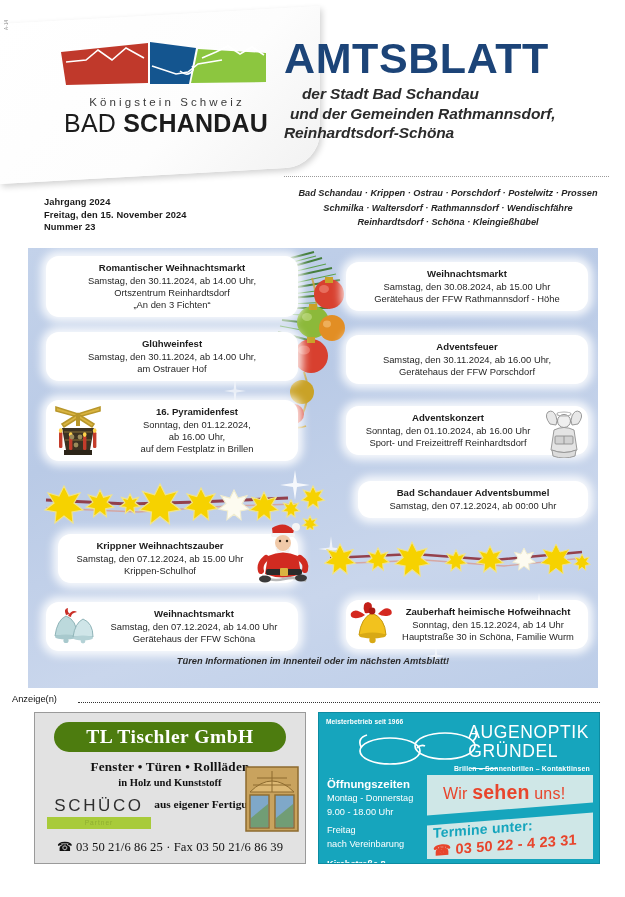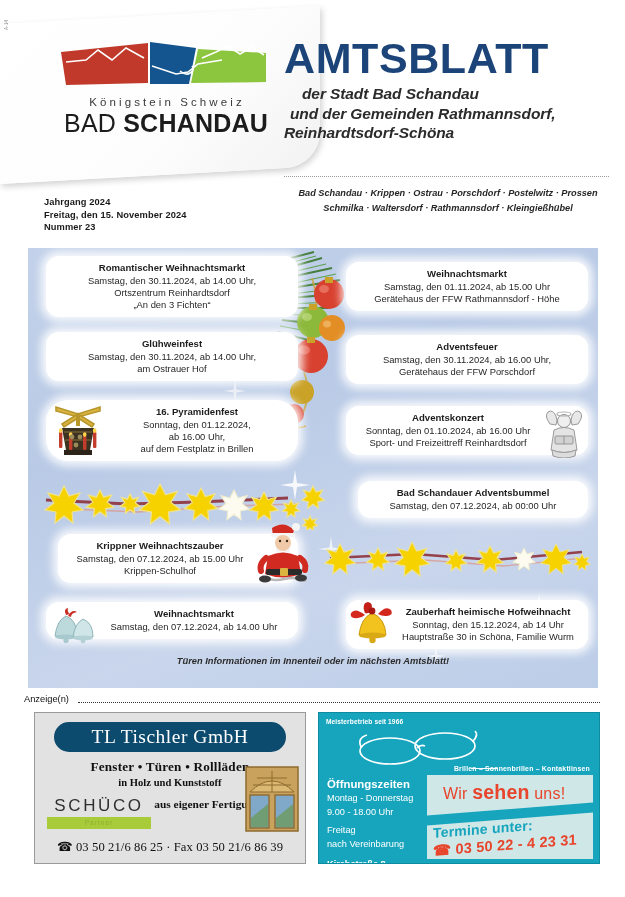--- a/index.html
+++ b/index.html
@@ -96,37 +96,37 @@
     position:absolute; left:0; bottom:22px; width:570px; text-align:center;
     font-size:9.3px; font-style:italic; font-weight:bold; color:#2c2c2c;
   }
 
   
   .deco { position:absolute; }
   .deco svg { display:block; }
 
   
   .anzeige {
-    position:absolute; left:24px; top:694px; font-size:9.3px;
+    position:absolute; left:12px; top:694px; font-size:9.3px;
     color:#111; font-weight:normal;
   }
   .anzeige-dots {
     position:absolute; left:78px; top:702px; width:522px;
     border-top:1.3px dotted #333;
   }
 
   .ad1 {
     position:absolute; left:34px; top:712px; width:272px; height:152px;
     background:#e2e2e2; border:1px solid #9a9a9a;
     text-align:center; overflow:hidden;
   }
   .ad1 .pill {
-    margin:9px auto 0; width:232px; height:30px; background:#0c4a6e;
+    margin:9px auto 0; width:232px; height:30px; background:#4d7c0f;
     border-radius:16px; color:#fff; font-family:"Liberation Serif", serif;
-    font-weight:normal; font-size:19.5px; line-height:30px; letter-spacing:0.5px;
+    font-weight:bold; font-size:19.5px; line-height:30px; letter-spacing:0.5px;
   }
   .ad1 .l2 {
     font-family:"Liberation Serif", serif; font-weight:bold; font-size:13.2px;
     color:#111; margin-top:7px; letter-spacing:0.2px;
   }
   .ad1 .l3 {
     font-family:"Liberation Serif", serif; font-weight:bold; font-size:10.6px;
     color:#111; margin-top:2px;
   }
   .ad1 .midrow { position:relative; height:44px; margin-top:4px; }
@@ -245,21 +245,22 @@
       <h1>AMTSBLATT</h1>
       <div class="sub">
         <div class="l1">der Stadt Bad Schandau</div>
         <div class="l2">und der Gemeinden Rathmannsdorf,</div>
         <div>Reinhardtsdorf-Schöna</div>
       </div>
     </div>
     <div class="dotline"></div>
     <div class="villages">
       <div>Bad Schandau · Krippen · Ostrau · Porschdorf · Postelwitz · Prossen</div>
-      <div>Schmilka · Waltersdorf · Rathmannsdorf · Kleingießhübel</div>
+      <div>Schmilka · Waltersdorf · Rathmannsdorf · Wendischfähre</div>
+      <div>Reinhardtsdorf · Schöna · Kleingießhübel</div>
     </div>
   </div>
 
   <div class="events">
 
     <svg class="sparkle" style="left:18px;top:20px;" width="24" height="24">
         <path d="M12,0 L13.6,10.4 L24,12 L13.6,13.6 L12,24 L10.4,13.6 L0,12 L10.4,10.4 Z" fill="#ffffff" opacity="0.75"></path>
       </svg>
     <svg class="sparkle" style="left:252px;top:222px;" width="30" height="30">
         <path d="M15,0 L17,13 L30,15 L17,17 L15,30 L13,17 L0,15 L13,13 Z" fill="#ffffff" opacity="0.85"></path>
@@ -373,37 +374,37 @@
 
     <div class="evbox" style="left:18px;top:8px;width:252px;">
       <div class="t">Romantischer Weihnachtsmarkt</div>
       <div class="d">Samstag, den 30.11.2024, ab 14.00 Uhr,</div>
       <div class="d">Ortszentrum Reinhardtsdorf</div>
       <div class="d">„An den 3 Fichten“</div>
     </div>
 
     <div class="evbox" style="left:318px;top:14px;width:242px;">
       <div class="t">Weihnachtsmarkt</div>
-      <div class="d">Samstag, den 01.11.2024, ab 15.00 Uhr</div>
+      <div class="d">Samstag, den 30.08.2024, ab 15.00 Uhr</div>
       <div class="d">Gerätehaus der FFW Rathmannsdorf - Höhe</div>
     </div>
 
     <div class="evbox" style="left:18px;top:84px;width:252px;">
       <div class="t">Glühweinfest</div>
       <div class="d">Samstag, den 30.11.2024, ab 14.00 Uhr,</div>
       <div class="d">am Ostrauer Hof</div>
     </div>
 
     <div class="evbox" style="left:318px;top:87px;width:242px;">
       <div class="t">Adventsfeuer</div>
       <div class="d">Samstag, den 30.11.2024, ab 16.00 Uhr,</div>
       <div class="d">Gerätehaus der FFW Porschdorf</div>
     </div>
 
-    <div class="evbox" style="left:18px;top:152px;width:252px;padding-left:58px;border-radius:22px;">
+    <div class="evbox" style="left:18px;top:152px;width:252px;padding-left:58px;">
       <div class="deco" style="left:4px;top:2px;">
         <svg width="56" height="58" viewBox="0 0 56 58">
           <g stroke="#b8962a" stroke-width="1.6" fill="#d9b441">
             <path d="M28,12 L6,5 L6,9 L28,15 Z"></path>
               <path d="M28,12 L50,5 L50,9 L28,15 Z"></path>
             <path d="M28,12 L12,22 L14,25 L28,16 Z"></path>
               <path d="M28,12 L44,22 L42,25 L28,16 Z"></path>
           </g>
           <rect x="26" y="14" width="4" height="10" fill="#b8962a"></rect>
           <path d="M12,26 L44,26 L40,48 L16,48 Z" fill="#3c3222"></path>
@@ -491,20 +492,21 @@
           <circle cx="14" cy="32.5" r="2.6" fill="#a8c9cd"></circle>
           <path d="M31,11 q-8,4 -10,18 l20,0 q0,-14 -10,-18 Z" fill="#cfe5e8" stroke="#8fb4b8" stroke-width="1"></path>
           <ellipse cx="31" cy="30" rx="10" ry="2.4" fill="#b4d2d6"></ellipse>
           <circle cx="31" cy="33" r="2.4" fill="#b4d2d6"></circle>
           <path d="M16,8 q4,-7 9,-4 q-6,1 -6,5 Z" fill="#c92f27"></path>
           <path d="M14,7 q-3,-6 2,-7 q-1,4 2,6 Z" fill="#c92f27"></path>
         </svg>
       </div>
       <div class="t">Weihnachtsmarkt</div>
       <div class="d">Samstag, den 07.12.2024, ab 14.00 Uhr</div>
+      <div class="d">Gerätehaus der FFW Schöna</div>
     </div>
 
     <div class="evbox" style="left:318px;top:352px;width:242px;padding-left:50px;">
       <div class="deco" style="left:2px;top:2px;">
         <svg width="50" height="44" viewBox="0 0 50 44">
           <path d="M24,11 q-11,5 -13,22 l27,0 q-1,-17 -14,-22 Z" fill="#f2c21e" stroke="#c79a12" stroke-width="1"></path>
           <ellipse cx="24.5" cy="33.5" rx="13.5" ry="3" fill="#d8a915"></ellipse>
           <circle cx="24.5" cy="38" r="3.2" fill="#d8a915"></circle>
           <path d="M17,13 q-10,-8 -14,-2 q-2,6 7,5 q4,-0.5 7,-3 Z" fill="#d4281f"></path>
           <path d="M17,11 q-4,-10 3,-11 q6,1 3,9 q-2,3 -6,2 Z" fill="#c42018"></path>
@@ -554,20 +556,24 @@
     <div class="meister">Meisterbetrieb seit 1966</div>
     <div class="glasses">
       <svg width="122" height="42" viewBox="0 0 122 42">
         <ellipse cx="33" cy="24" rx="30" ry="13" fill="none" stroke="#ffffff" stroke-width="1.7"></ellipse>
         <ellipse cx="88" cy="19" rx="30" ry="13" fill="none" stroke="#ffffff" stroke-width="1.7"></ellipse>
         <path d="M60,21 q4,-4 8,-2" stroke="#ffffff" stroke-width="1.7" fill="none"></path>
         <path d="M4,20 q-4,-9 6,-12" stroke="#ffffff" stroke-width="1.7" fill="none"></path>
         <path d="M116,14 q6,-6 2,-10" stroke="#ffffff" stroke-width="1.7" fill="none"></path>
       </svg>
     </div>
+    <div class="brand">
+      <div class="b1">AUGENOPTIK</div>
+      <div class="b2">GRÜNDEL</div>
+    </div>
     <div class="tagline-l" style="left:152px;width:26px;"></div>
     <div class="tag">Brillen – Sonnenbrillen – Kontaktlinsen</div>
     <div class="tagline-r" style="right:0px;width:0px;"></div>
 
     <div class="hours">
       <div class="h1">Öffnungszeiten</div>
       <div class="h2">Montag - Donnerstag</div>
       <div class="h2">9.00 - 18.00 Uhr</div>
       <div class="h3">Freitag</div>
       <div class="h2">nach Vereinbarung</div>

